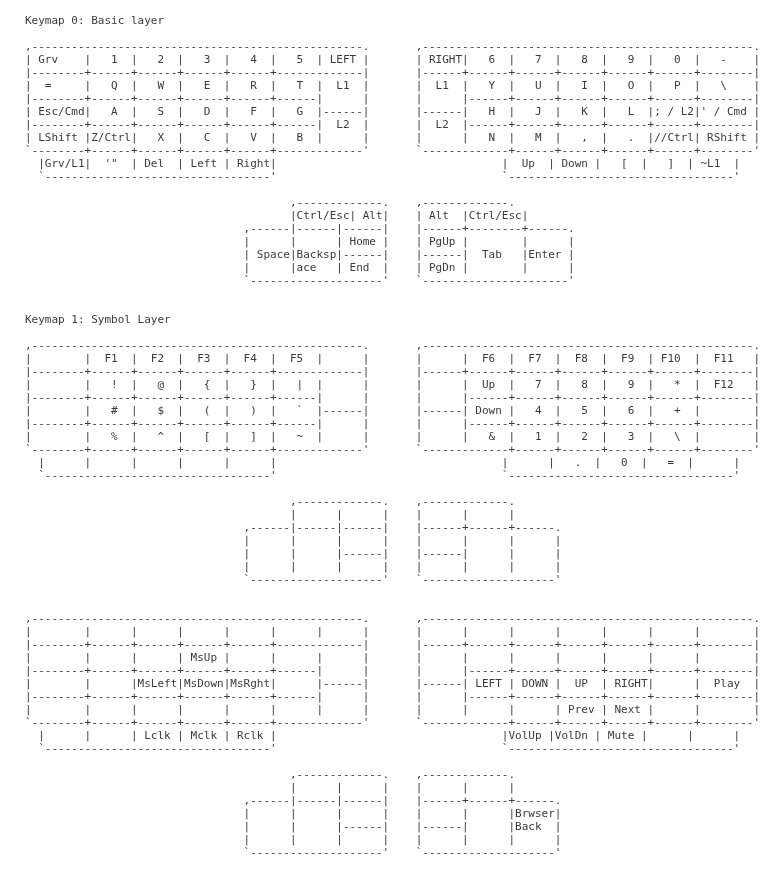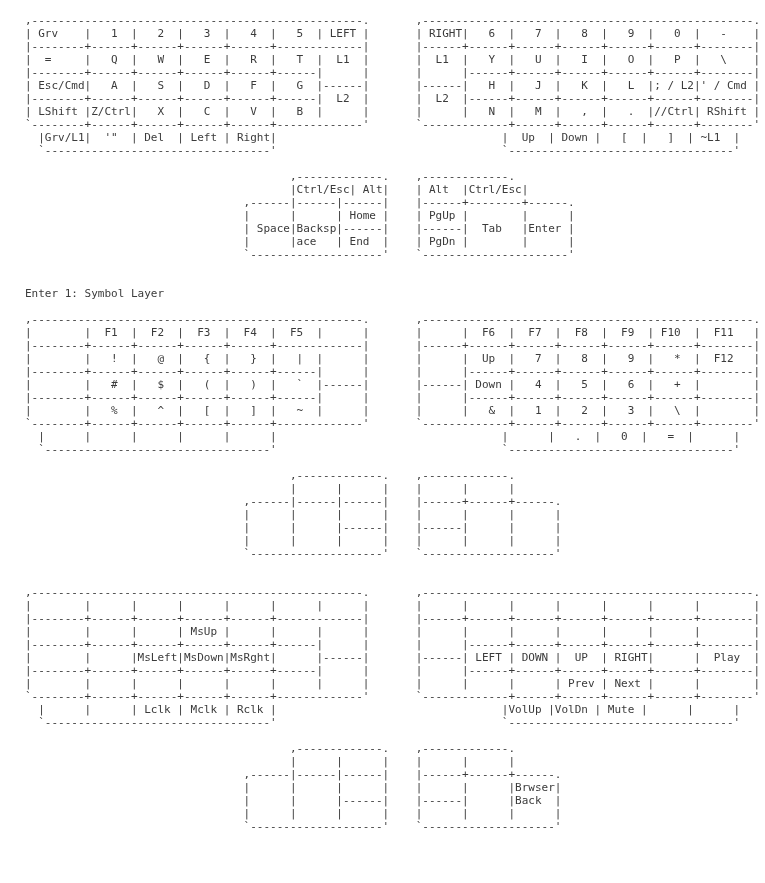--- a/index.html
+++ b/index.html
@@ -41,20 +41,21 @@
     white-space: pre;
     color: #3b3b3b;
   }
 </style>
 </head>
 <body>
 
 <div class="doc">
 
   <div class="keymap-section">
+    <div class="keymap-title">Keymap 0: Basic layer</div>
     <pre class="keymap-art">,--------------------------------------------------.       ,--------------------------------------------------.
 | Grv    |   1  |   2  |   3  |   4  |   5  | LEFT |       | RIGHT|   6  |   7  |   8  |   9  |   0  |   -    |
 |--------+------+------+------+------+-------------|       |------+------+------+------+------+------+--------|
 |  =     |   Q  |   W  |   E  |   R  |   T  |  L1  |       |  L1  |   Y  |   U  |   I  |   O  |   P  |   \    |
 |--------+------+------+------+------+------|      |       |      |------+------+------+------+------+--------|
 | Esc/Cmd|   A  |   S  |   D  |   F  |   G  |------|       |------|   H  |   J  |   K  |   L  |; / L2|' / Cmd |
 |--------+------+------+------+------+------|  L2  |       |  L2  |------+------+------+------+------+--------|
 | LShift |Z/Ctrl|   X  |   C  |   V  |   B  |      |       |      |   N  |   M  |   ,  |   .  |//Ctrl| RShift |
 `--------+------+------+------+------+-------------'       `-------------+------+------+------+------+--------'
   |Grv/L1|  '"  | Del  | Left | Right|                                  |  Up  | Down |   [  |   ]  | ~L1  |
@@ -63,21 +64,21 @@
                                         ,-------------.    ,-------------.
                                         |Ctrl/Esc| Alt|    | Alt  |Ctrl/Esc|
                                  ,------|------|------|    |------+--------+------.
                                  |      |      | Home |    | PgUp |        |      |
                                  | Space|Backsp|------|    |------|  Tab   |Enter |
                                  |      |ace   | End  |    | PgDn |        |      |
                                  `--------------------'    `----------------------'</pre>
   </div>
 
   <div class="keymap-section">
-    <div class="keymap-title">Enter 1: Symbol Layer</div>
+    <div class="keymap-title">Keymap 1: Symbol Layer</div>
     <pre class="keymap-art">,--------------------------------------------------.       ,--------------------------------------------------.
 |        |  F1  |  F2  |  F3  |  F4  |  F5  |      |       |      |  F6  |  F7  |  F8  |  F9  | F10  |  F11   |
 |--------+------+------+------+------+-------------|       |------+------+------+------+------+------+--------|
 |        |   !  |   @  |   {  |   }  |   |  |      |       |      |  Up  |   7  |   8  |   9  |   *  |  F12   |
 |--------+------+------+------+------+------|      |       |      |------+------+------+------+------+--------|
 |        |   #  |   $  |   (  |   )  |   `  |------|       |------| Down |   4  |   5  |   6  |   +  |        |
 |--------+------+------+------+------+------|      |       |      |------+------+------+------+------+--------|
 |        |   %  |   ^  |   [  |   ]  |   ~  |      |       |      |   &amp;  |   1  |   2  |   3  |   \  |        |
 `--------+------+------+------+------+-------------'       `-------------+------+------+------+------+--------'
   |      |      |      |      |      |                                  |      |   .  |   0  |   =  |      |

